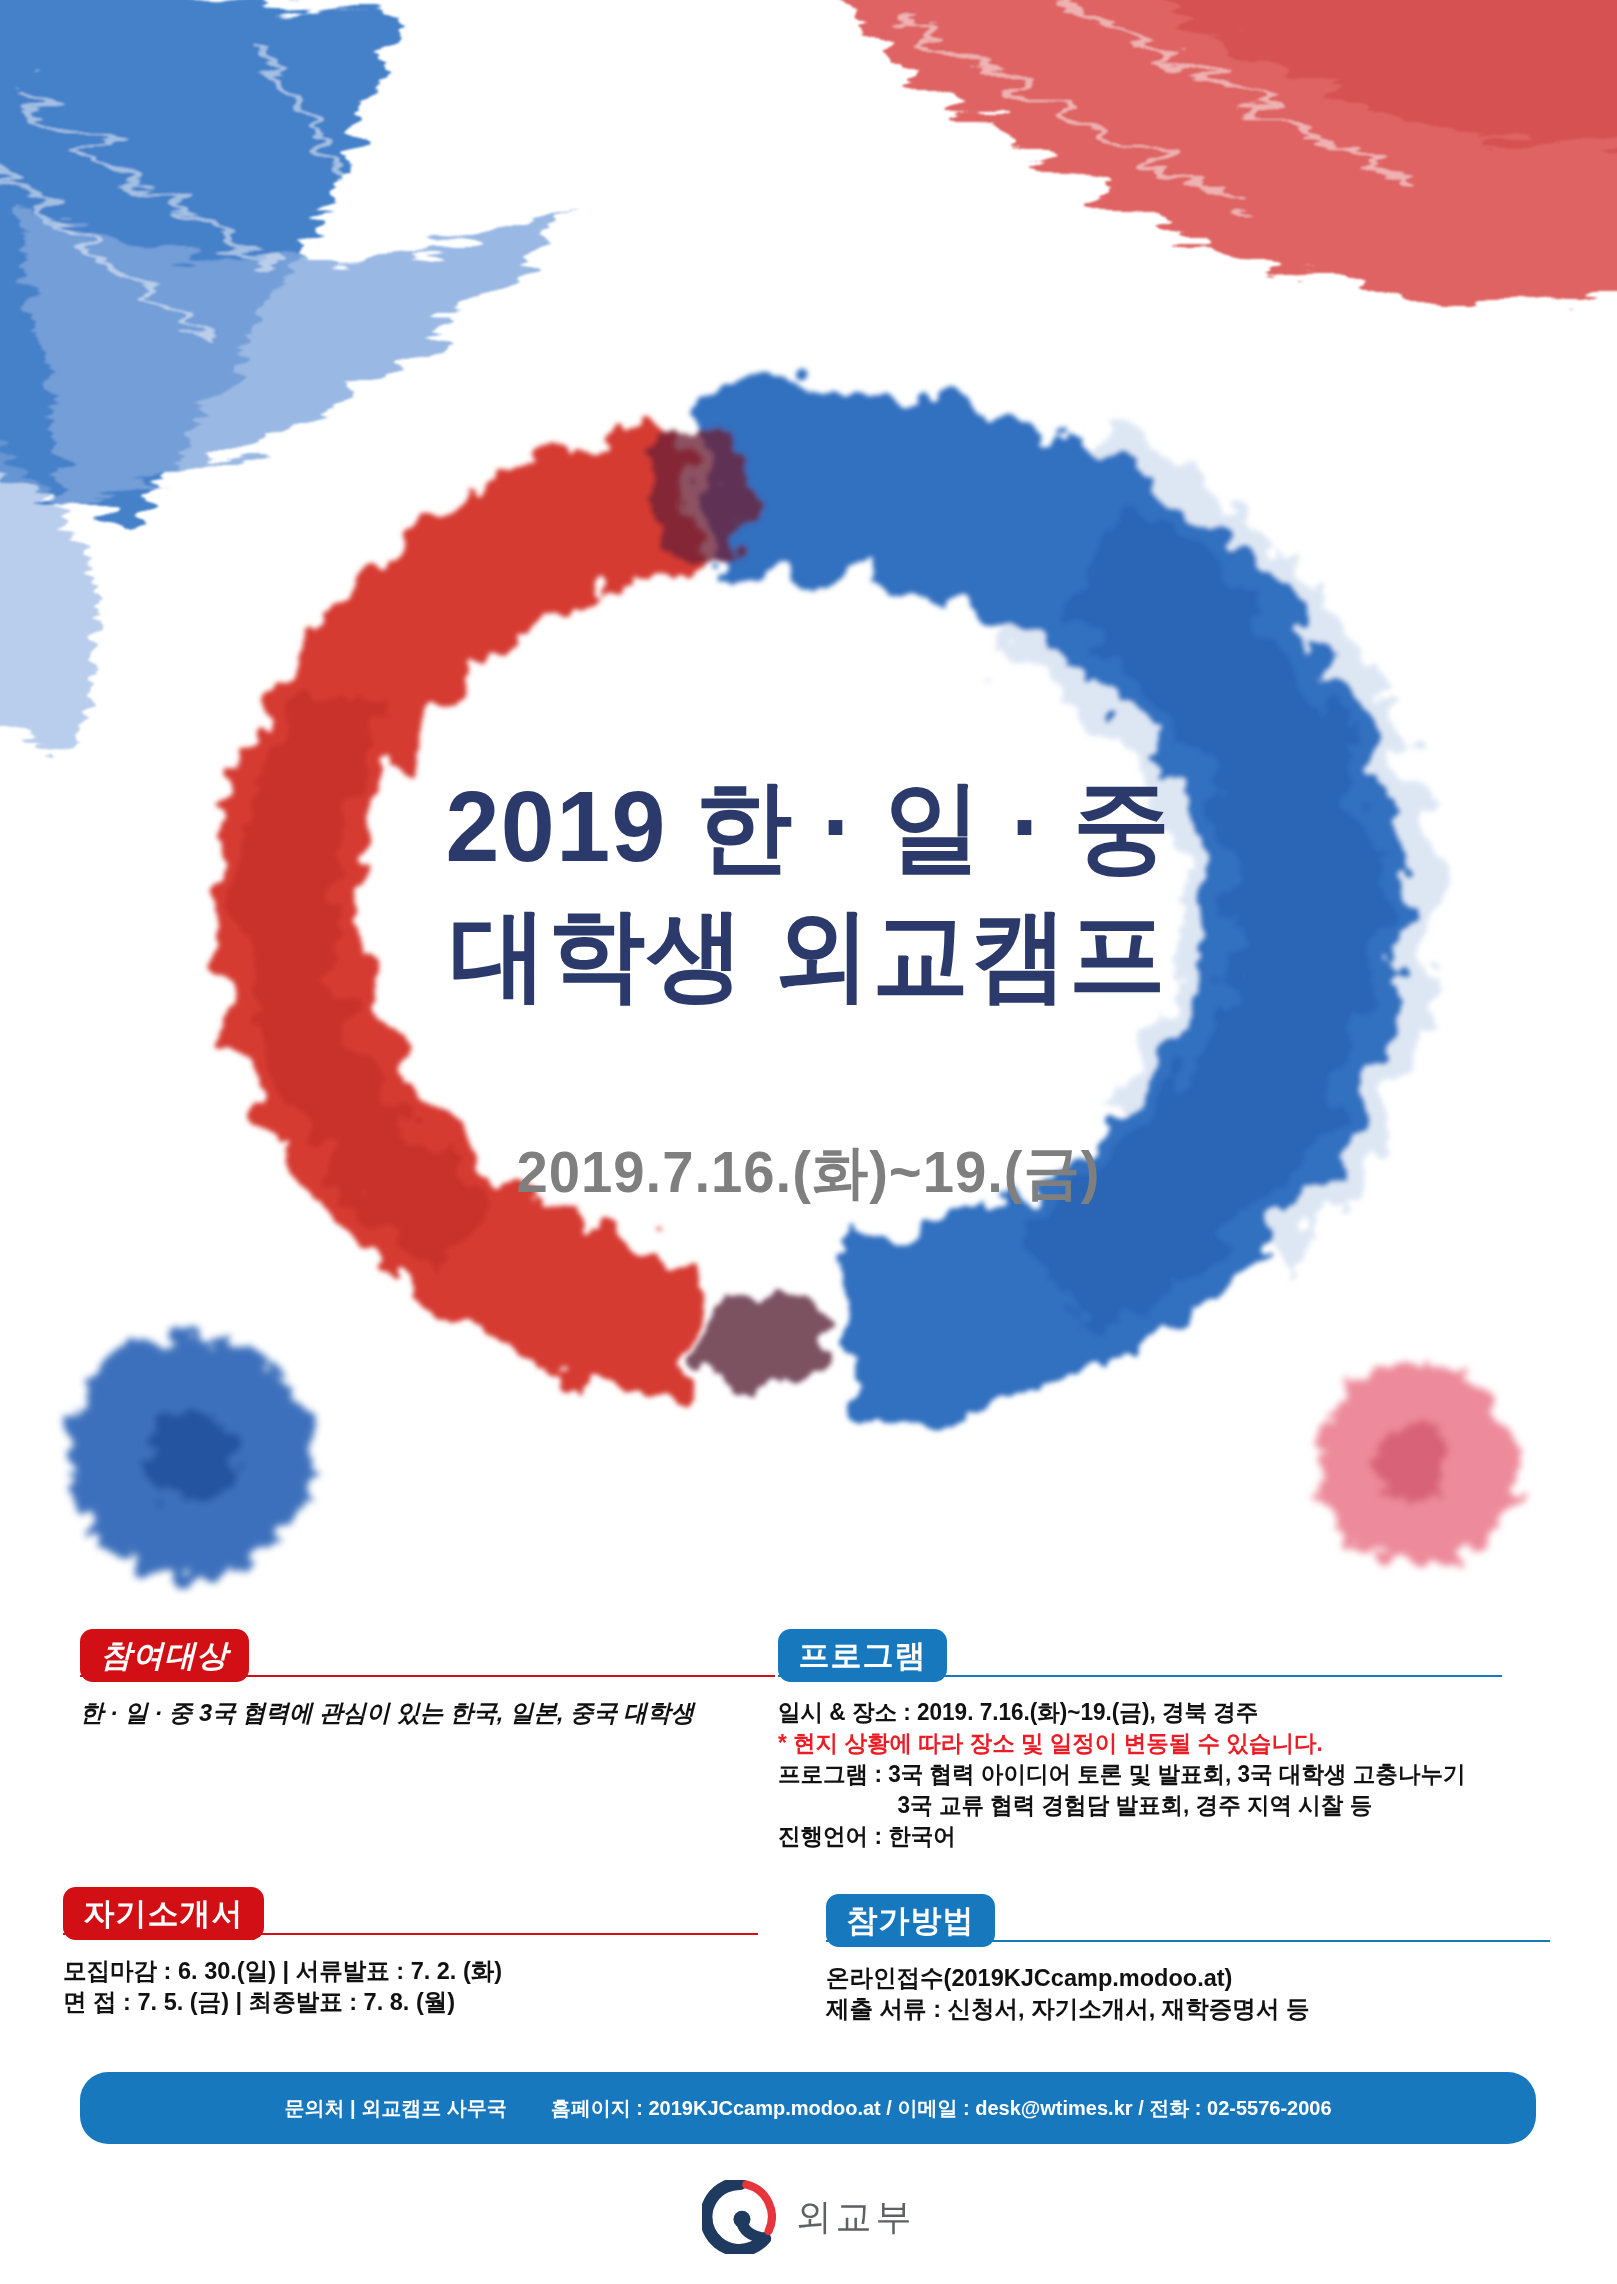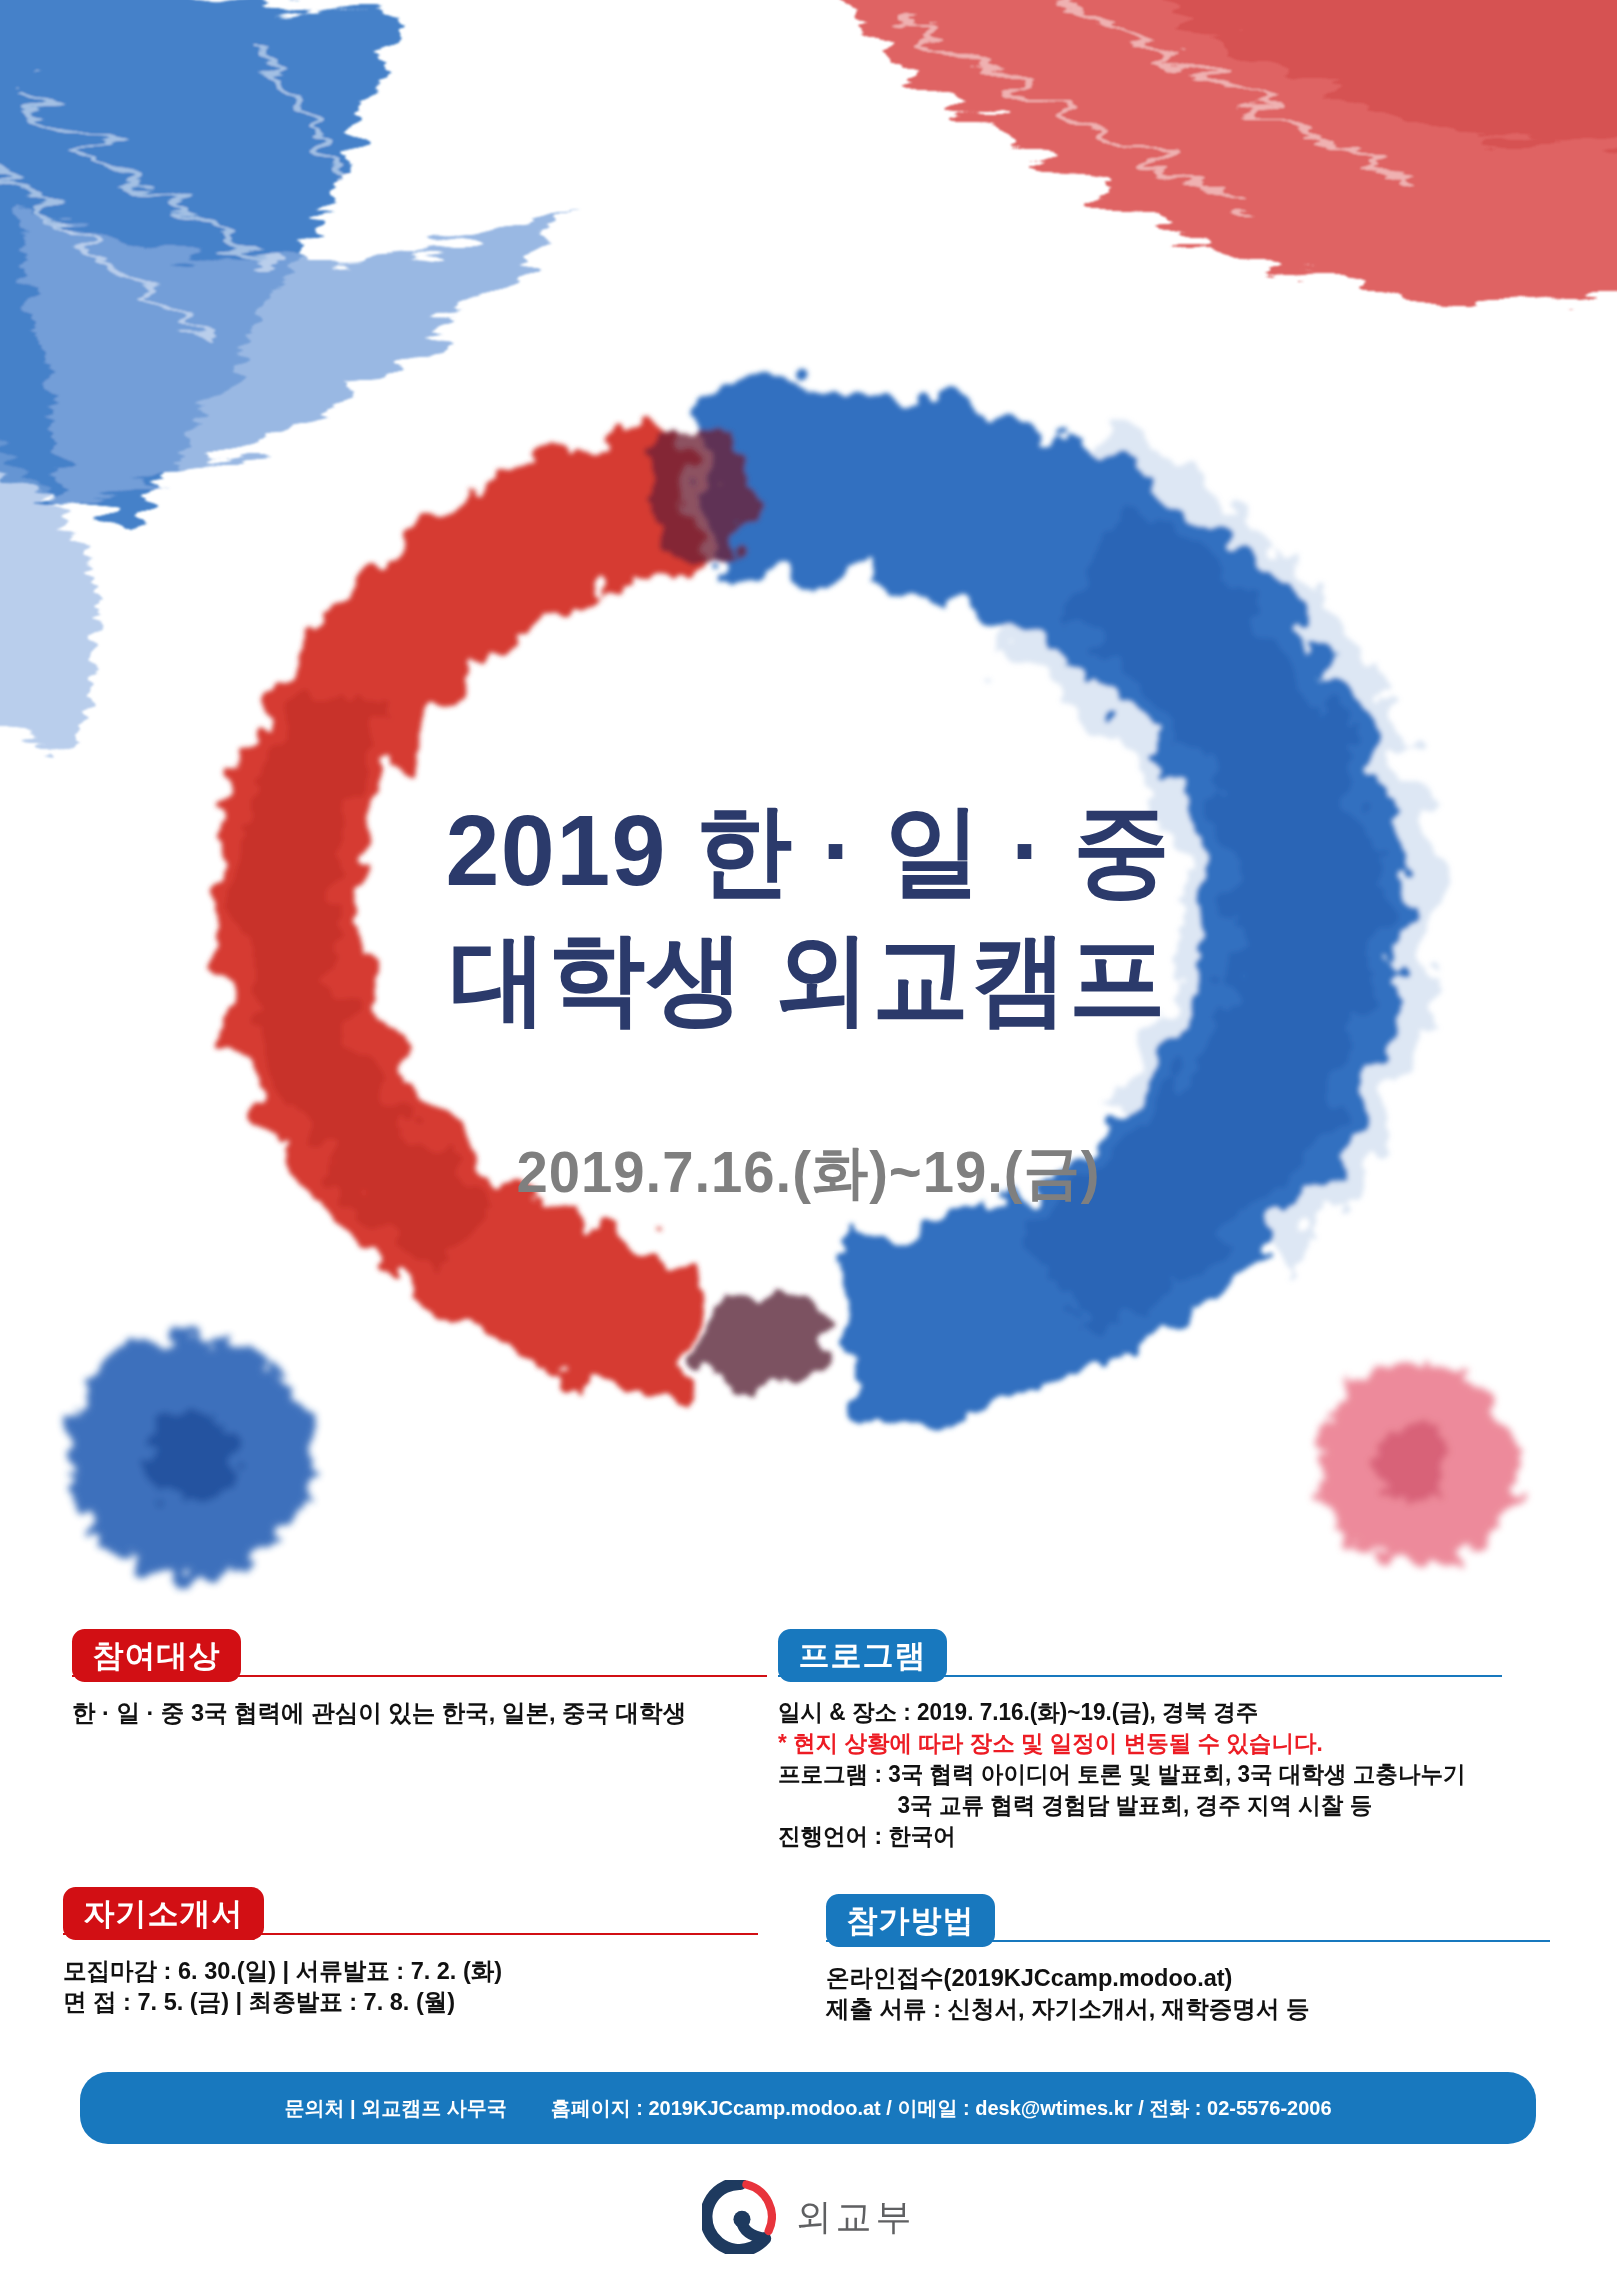--- a/index.html
+++ b/index.html
@@ -24,34 +24,34 @@
   .ring-red-deep{stroke:var(--ring_red_deep);stroke-width:190;fill:none;opacity:.85;}
   .junction-top{fill:var(--junction_dark_top);opacity:.78;}
   .junction-bottom{fill:var(--junction_dark_bottom);opacity:.78;}
   .blob-blue{fill:var(--blob_blue);opacity:.95;}
   .blob-blue-deep{fill:var(--blob_blue_deep);opacity:.85;}
   .blob-pink{fill:var(--blob_pink);opacity:.95;}
   .blob-pink-deep{fill:var(--blob_pink_deep);opacity:.85;}
 
   
   .layer{position:absolute;z-index:2;}
-  .title-block{left:0;top:762px;width:1617px;text-align:center;margin-top:24px;}
+  .title-block{left:0;top:762px;width:1617px;text-align:center;}
   .title-line{
     font-size:101px;font-weight:800;color:var(--title_navy);
     line-height:128px;letter-spacing:1.5px;transform:scaleX(.96);transform-origin:center;
     white-space:nowrap;
   }
   .date-line{
     left:0;top:1134px;width:1617px;text-align:center;
     font-size:58px;font-weight:700;color:var(--date_gray);
     letter-spacing:1px;white-space:nowrap;transform:scaleX(.97);
   }
 
   .section{position:absolute;z-index:2;}
-  .sec-participants{left:72px;top:1626px;width:695px;}
+  .sec-participants{left:80px;top:1626px;width:695px;font-style:italic;}
   .sec-camp{left:778px;top:1626px;width:724px;}
   .sec-recruit{left:63px;top:1884px;width:695px;}
   .sec-apply{left:778px;top:1891px;width:724px;margin-left:48px;}
 
   .sec-head{position:relative;height:51px;}
   .sec-rule{position:absolute;left:0;right:0;bottom:0;height:0;border-bottom:2.4px solid #000;}
   .sec-rule.red{border-color:var(--label_red);}
   .sec-rule.blue{border-color:var(--label_blue);}
   .sec-label{
     position:absolute;left:0;bottom:-4.9px;height:53px;line-height:53px;

